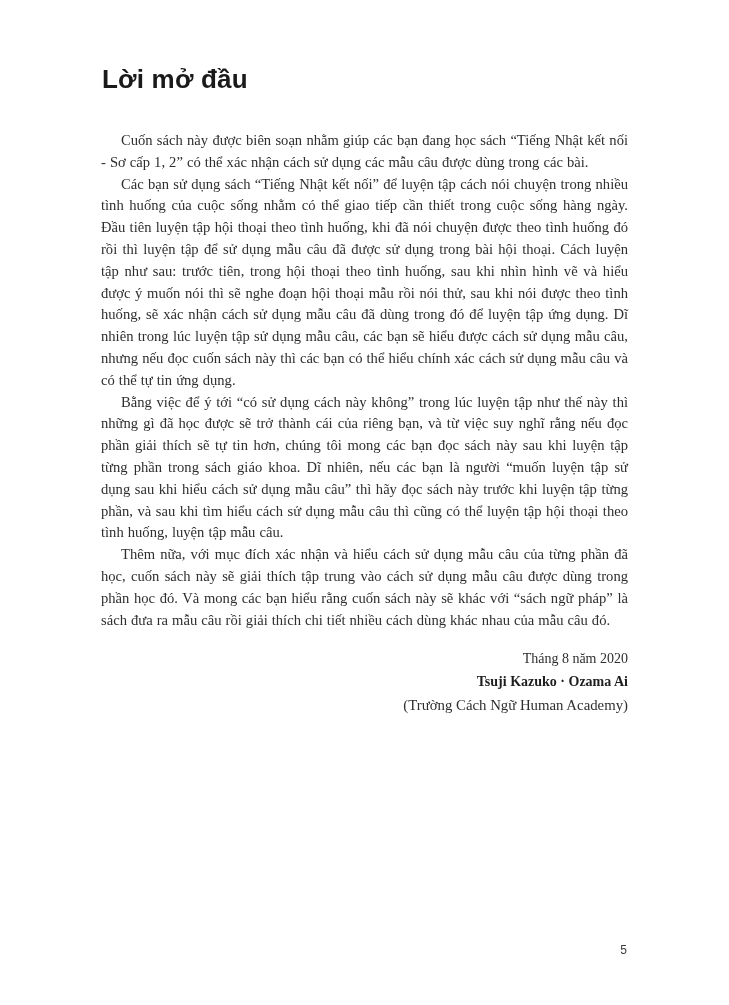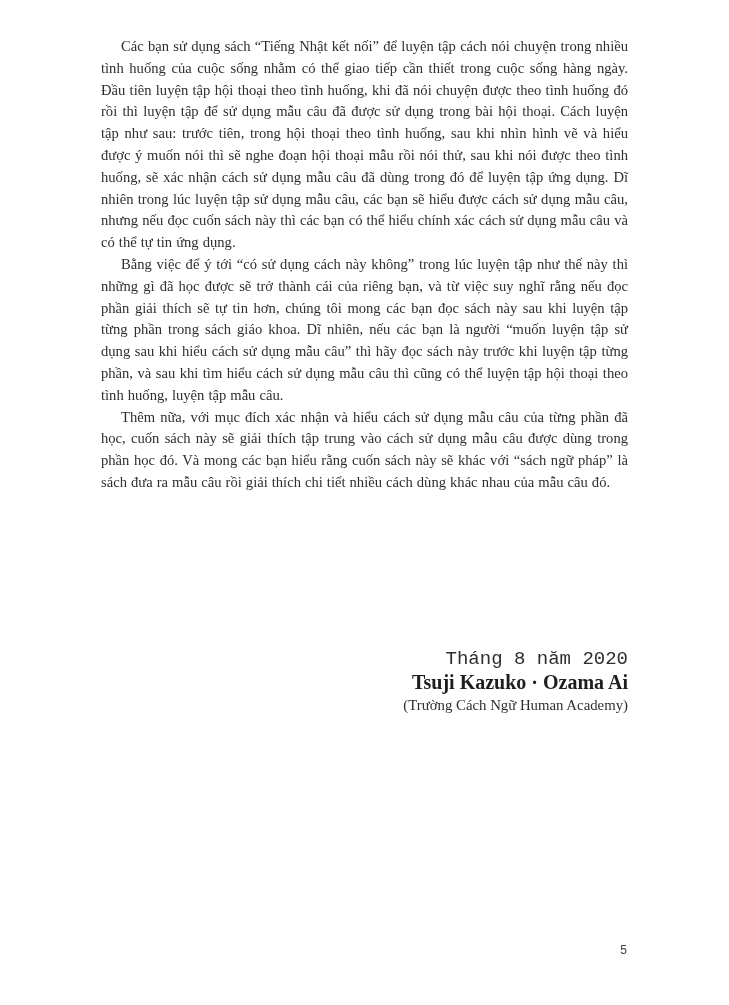--- a/index.html
+++ b/index.html
@@ -45,26 +45,25 @@
   }
   .signature {
     position: absolute;
     top: 648px;
     right: 0;
     text-align: right;
     color: #2e2e2e;
     white-space: nowrap;
   }
   .sig-date {
-    font-size: 19px;
+    font-size: 14px;
     line-height: 22px;
-    font-family: Liberation Mono, monospace;
   }
   .sig-authors {
-    font-size: 20px;
+    font-size: 14px;
     font-weight: bold;
     line-height: 24px;
     color: #1e1e1e;
   }
   .sig-affiliation {
     font-size: 14.8px;
     line-height: 22px;
   }
   .folio {
     position: absolute;
@@ -73,22 +72,24 @@
     font-family: "Liberation Sans", sans-serif;
     font-size: 12px;
     color: #3c3c3c;
   }
 </style>
 </head>
 <body>
 
 <div class="page">
   <div class="content">
+    <h1 class="page-title">Lời mở đầu</h1>
 
     <div class="bodytext">
+      <p>Cuốn sách này được biên soạn nhằm giúp các bạn đang học sách “Tiếng Nhật kết nối - Sơ cấp 1, 2” có thể xác nhận cách sử dụng các mẫu câu được dùng trong các bài.</p>
       <p>Các bạn sử dụng sách “Tiếng Nhật kết nối” để luyện tập cách nói chuyện trong nhiều tình huống của cuộc sống nhằm có thể giao tiếp cần thiết trong cuộc sống hàng ngày. Đầu tiên luyện tập hội thoại theo tình huống, khi đã nói chuyện được theo tình huống đó rồi thì luyện tập để sử dụng mẫu câu đã được sử dụng trong bài hội thoại. Cách luyện tập như sau: trước tiên, trong hội thoại theo tình huống, sau khi nhìn hình vẽ và hiểu được ý muốn nói thì sẽ nghe đoạn hội thoại mẫu rồi nói thử, sau khi nói được theo tình huống, sẽ xác nhận cách sử dụng mẫu câu đã dùng trong đó để luyện tập ứng dụng. Dĩ nhiên trong lúc luyện tập sử dụng mẫu câu, các bạn sẽ hiểu được cách sử dụng mẫu câu, nhưng nếu đọc cuốn sách này thì các bạn có thể hiểu chính xác cách sử dụng mẫu câu và có thể tự tin ứng dụng.</p>
       <p>Bằng việc để ý tới “có sử dụng cách này không” trong lúc luyện tập như thế này thì những gì đã học được sẽ trở thành cái của riêng bạn, và từ việc suy nghĩ rằng nếu đọc phần giải thích sẽ tự tin hơn, chúng tôi mong các bạn đọc sách này sau khi luyện tập từng phần trong sách giáo khoa. Dĩ nhiên, nếu các bạn là người “muốn luyện tập sử dụng sau khi hiểu cách sử dụng mẫu câu” thì hãy đọc sách này trước khi luyện tập từng phần, và sau khi tìm hiểu cách sử dụng mẫu câu thì cũng có thể luyện tập hội thoại theo tình huống, luyện tập mẫu câu.</p>
       <p>Thêm nữa, với mục đích xác nhận và hiểu cách sử dụng mẫu câu của từng phần đã học, cuốn sách này sẽ giải thích tập trung vào cách sử dụng mẫu câu được dùng trong phần học đó. Và mong các bạn hiểu rằng cuốn sách này sẽ khác với “sách ngữ pháp” là sách đưa ra mẫu câu rồi giải thích chi tiết nhiều cách dùng khác nhau của mẫu câu đó.</p>
     </div>
 
     <div class="signature">
       <div class="sig-date">Tháng 8 năm 2020</div>
       <div class="sig-authors">Tsuji Kazuko · Ozama Ai</div>
       <div class="sig-affiliation">(Trường Cách Ngữ Human Academy)</div>
     </div>

